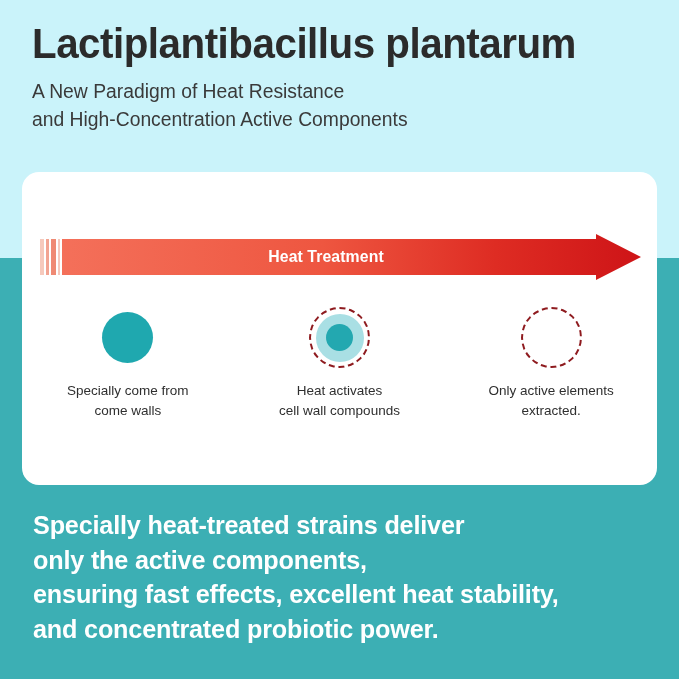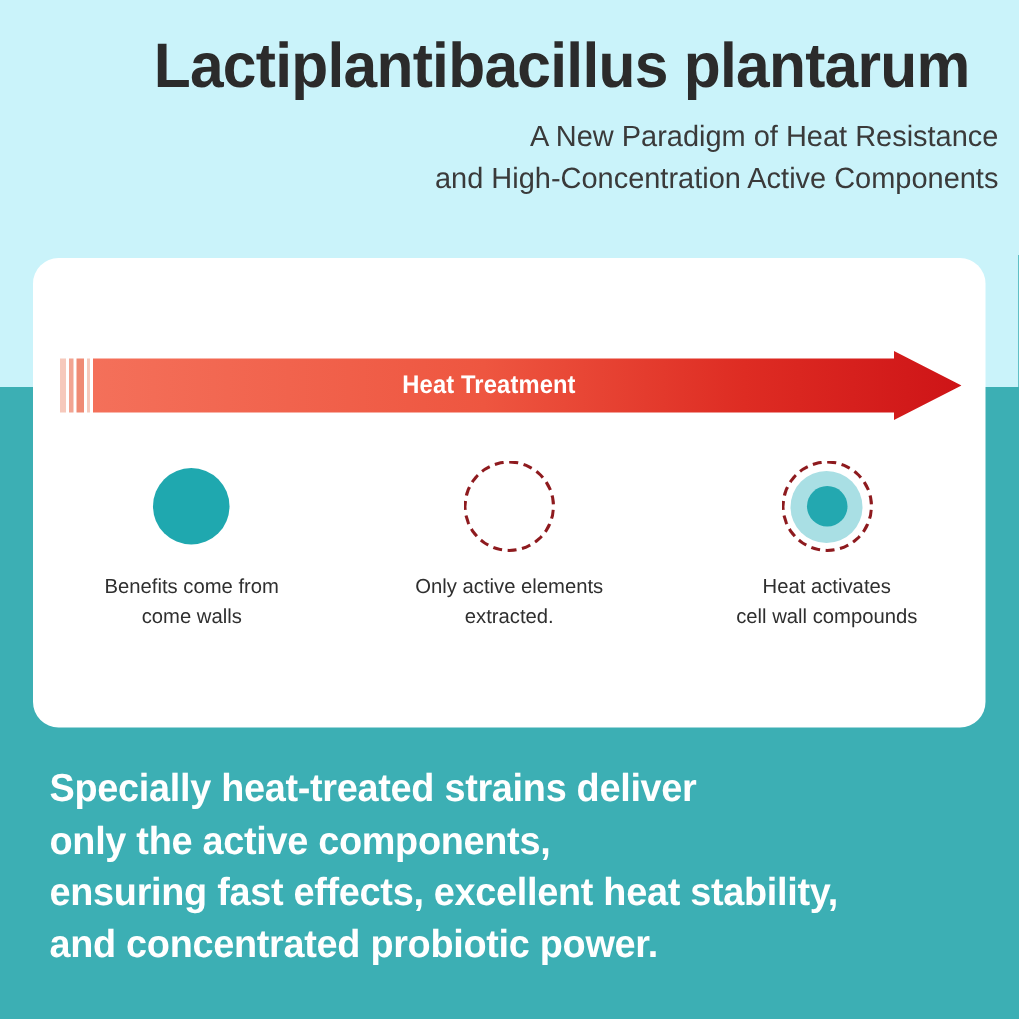--- a/index.html
+++ b/index.html
@@ -14,21 +14,21 @@
   .bg-top{
     position:absolute;left:0;top:0;width:679px;height:258px;
     background:#CAF3FA;
   }
   .bg-bottom{
     position:absolute;left:0;top:258px;width:679px;height:421px;
     background:#3CAFB4;
   }
 
   
-  .header{position:absolute;left:32px;top:22px;width:640px;text-align:right;}
+  .header{position:absolute;left:32px;top:22px;width:640px;}
   .title{
     font-size:42px;font-weight:bold;color:#2B2B2B;
     letter-spacing:-0.5px;line-height:1.05;
     white-space:nowrap;
     transform:scaleX(0.96);transform-origin:left center;
   }
   .subtitle{
     margin-top:12px;font-size:19.5px;color:#3A3A3A;line-height:1.42;
     transform:scaleX(0.99);transform-origin:left center;
   }
@@ -135,49 +135,49 @@
     <div class="arrow-label">Heat Treatment</div>
   </div>
 
   <div class="steps">
 
     <div class="step">
       <div class="circle-area">
         <div class="c-solid"></div>
       </div>
       <div class="step-caption">
-        <div>Benefits come from</div>
+        <div>Specially come from</div>
         <div>come walls</div>
-      </div>
-    </div>
-
-    <div class="step">
-      <div class="circle-area">
-        <div class="c-empty"></div>
-      </div>
-      <div class="step-caption">
-        <div>Only active elements</div>
-        <div>extracted.</div>
       </div>
     </div>
 
     <div class="step">
       <div class="circle-area">
         <div class="c-dashed-outer">
           <div class="c-mid">
             <div class="c-inner"></div>
           </div>
         </div>
       </div>
       <div class="step-caption">
         <div>Heat activates</div>
         <div>cell wall compounds</div>
       </div>
     </div>
 
+    <div class="step">
+      <div class="circle-area">
+        <div class="c-empty"></div>
+      </div>
+      <div class="step-caption">
+        <div>Only active elements</div>
+        <div>extracted.</div>
+      </div>
+    </div>
+
   </div>
 
   <div class="statement">
     <div>Specially heat-treated strains deliver</div>
     <div>only the active components,</div>
     <div>ensuring fast effects, excellent heat stability,</div>
     <div>and concentrated probiotic power.</div>
   </div>
 
 </div>

